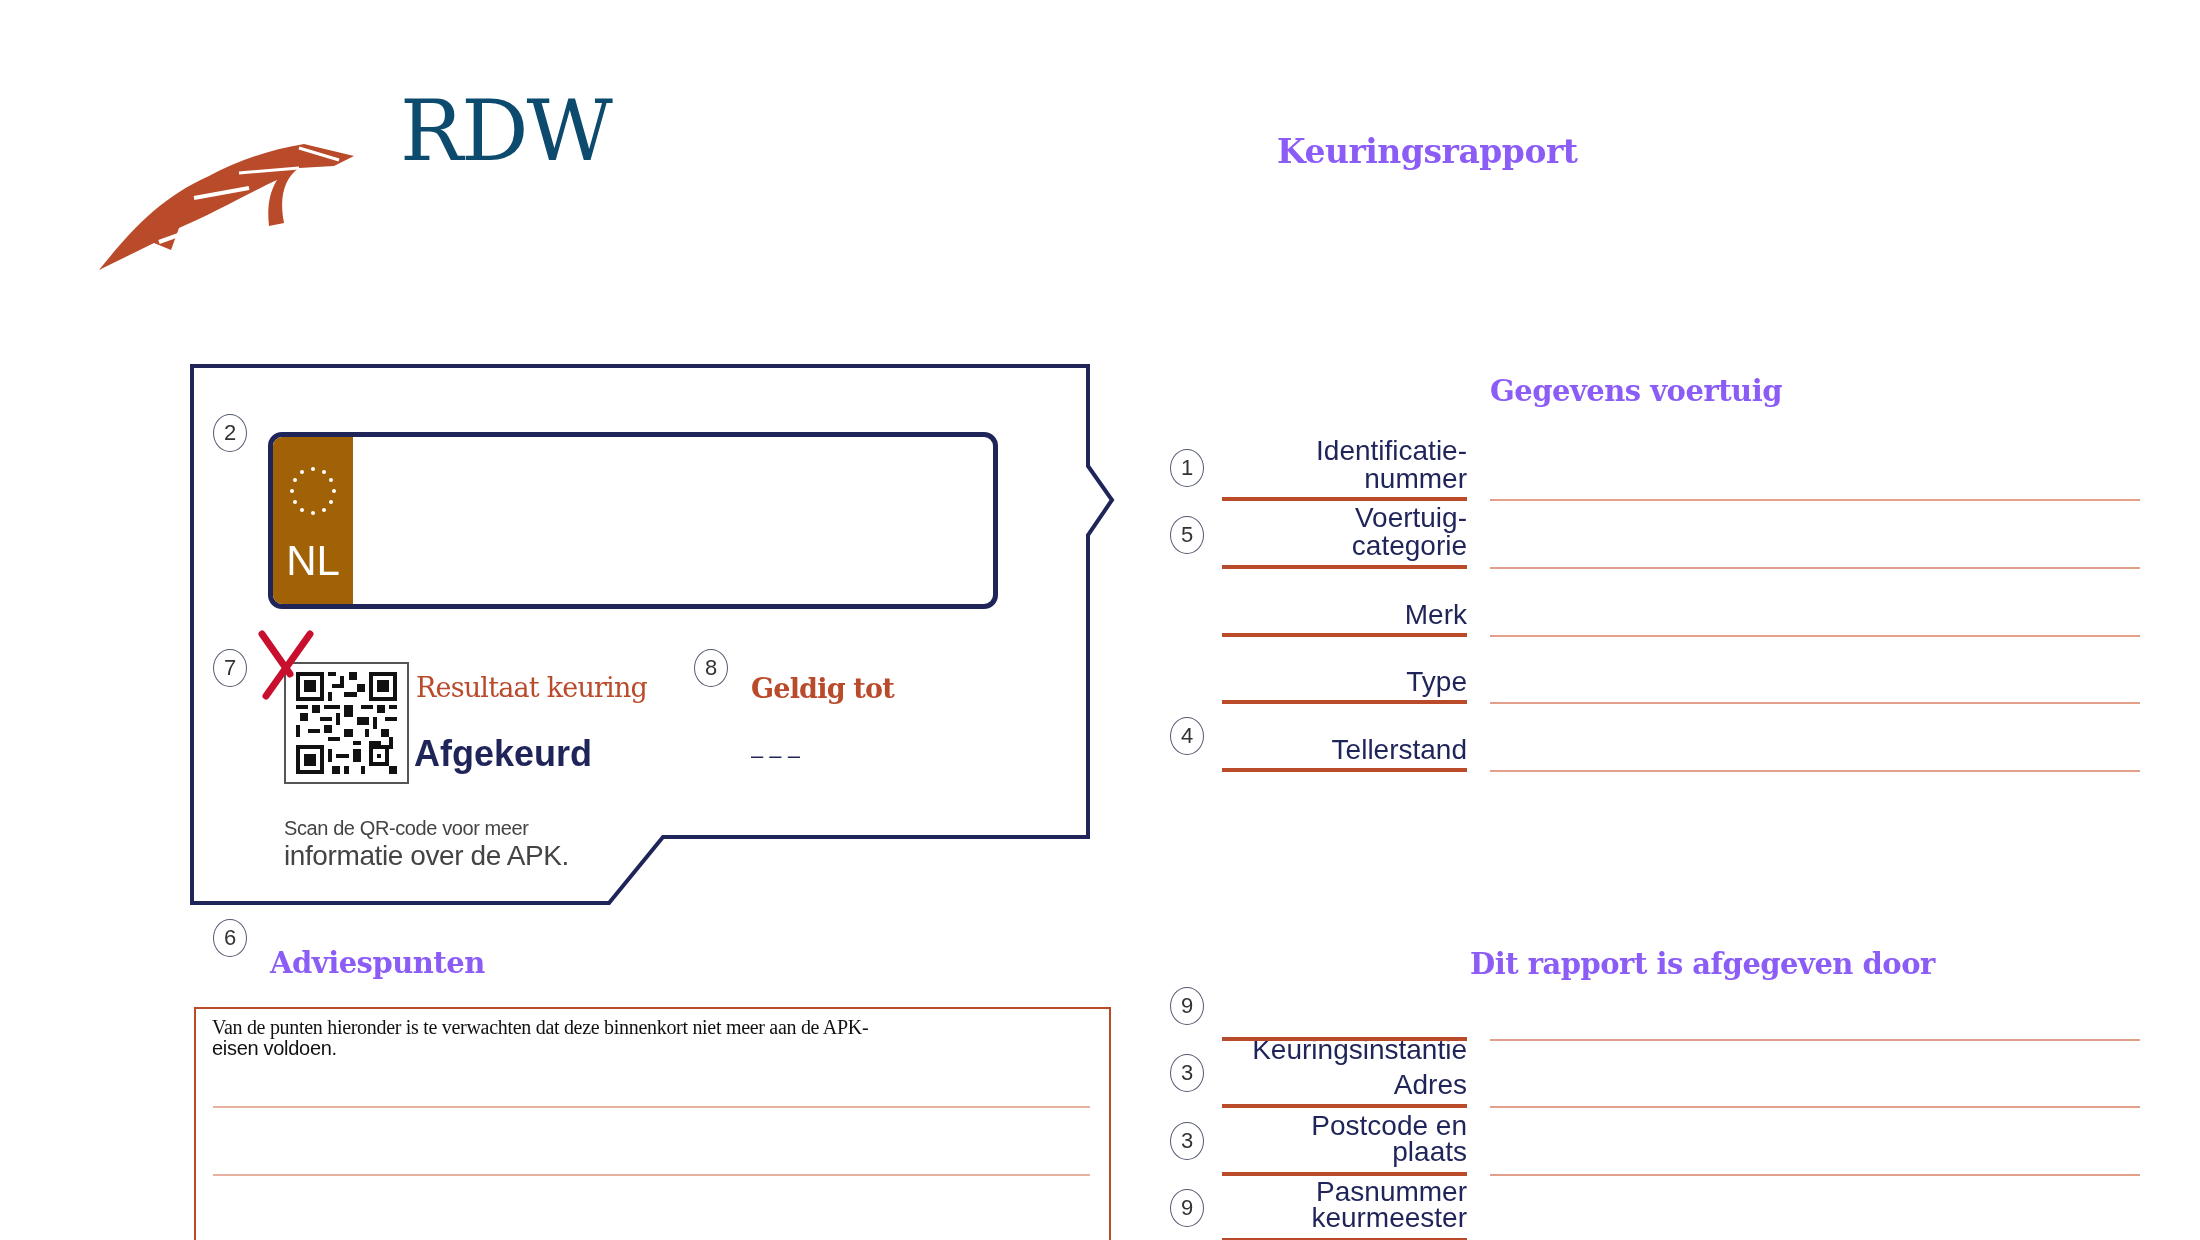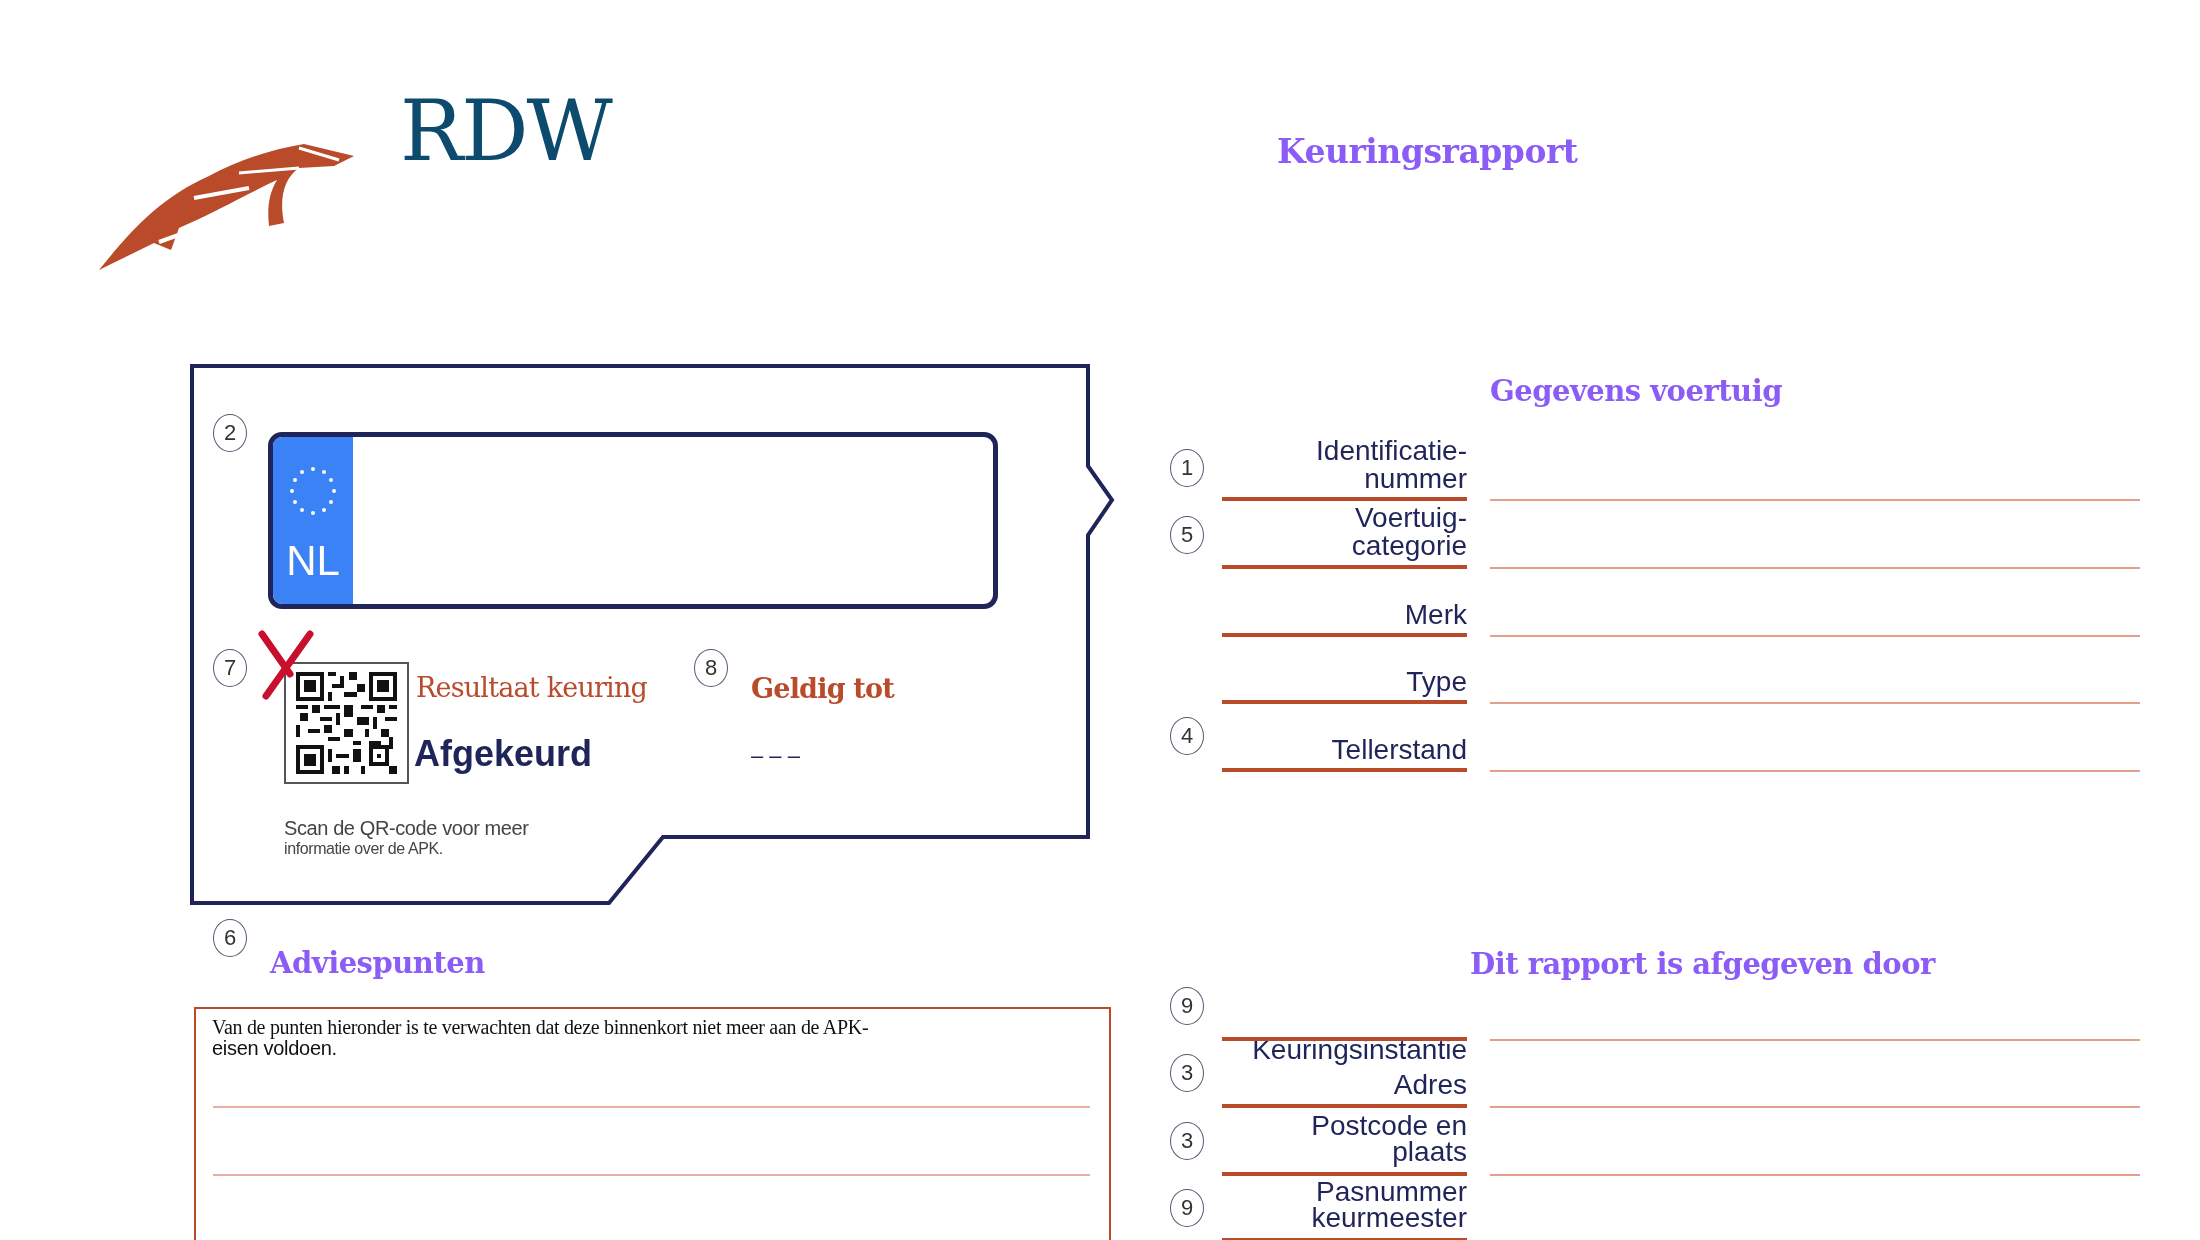--- a/index.html
+++ b/index.html
@@ -30,21 +30,21 @@
 <div class="abs section-title" style="left:1277px; top:132px; font-size:33px;">Keuringsrapport</div>
 
 <svg class="abs" style="left:0; top:0;" width="1140" height="920">
   <path d="M192,366 L1088,366 L1088,466 L1112,500 L1088,535 L1088,837 L663,837 L609,903 L192,903 Z" fill="none" stroke="#1f2459" stroke-width="4"></path>
 </svg>
 
 <div class="circle" style="left:213px; top:414px;">
     <span>2</span>
   </div>
 <div class="abs" style="left:268px; top:432px; width:730px; height:177px; border:5px solid #1f2459; border-radius:14px; box-sizing:border-box; overflow:hidden;">
-  <div style="position:absolute; left:0; top:0; bottom:0; width:80px; background:#3b82f6;">
+  <div style="position:absolute; left:0; top:0; bottom:0; width:80px; background:#a16207;">
     <svg width="80" height="80" viewBox="0 0 80 80" style="position:absolute; left:0; top:18px;">
       <g fill="#ffffff">
         <circle cx="40" cy="14" r="2"></circle>
           <circle cx="51" cy="17" r="2"></circle>
           <circle cx="58" cy="25" r="2"></circle>
           <circle cx="61" cy="36" r="2"></circle>
         <circle cx="58" cy="47" r="2"></circle>
           <circle cx="51" cy="55" r="2"></circle>
           <circle cx="40" cy="58" r="2"></circle>
           <circle cx="29" cy="55" r="2"></circle>
@@ -125,21 +125,21 @@
 <div class="abs" style="left:416px; top:672px; font-family:'DejaVu Serif', serif; font-weight:normal; font-size:27px; color:#b94a2a; letter-spacing:-0.8px;">Resultaat keuring</div>
 <div class="abs" style="left:414px; top:733px; font-family:'Liberation Sans', sans-serif; font-weight:bold; font-size:36px; color:#1f2459;">Afgekeurd</div>
 
 <div class="circle" style="left:694px; top:649px;">
     <span>8</span>
   </div>
 <div class="abs" style="left:751px; top:673px; font-family:'DejaVu Serif', serif; font-weight:bold; font-size:27px; color:#b94a2a; letter-spacing:-0.8px;">Geldig tot</div>
 <div class="abs" style="left:751px; top:743px; font-size:22px; color:#1f2459;">– – –</div>
 
 <div class="abs" style="left:284px; top:817px; font-size:20px; color:#444; letter-spacing:-0.4px;">Scan de QR-code voor meer</div>
-<div class="abs" style="left:284px; top:840px; font-size:16px; color:#444; letter-spacing:-0.4px;">informatie over de APK.</div>
+<div class="abs" style="left:284px; top:840px; font-size:28px; color:#444; letter-spacing:-0.4px;">informatie over de APK.</div>
 
 <div class="circle" style="left:213px; top:919px;">
     <span>6</span>
   </div>
 <div class="section-title" style="left:270px; top:946px;">Adviespunten</div>
 <div class="abs" style="left:194px; top:1007px; width:917px; height:260px; border:2px solid #b94a2a; box-sizing:border-box;"></div>
 <div class="abs" style="left:212px; top:1016px; font-size:20px; color:#111; letter-spacing:-0.3px;font-family:Liberation Serif, serif;">Van de punten hieronder is te verwachten dat deze binnenkort niet meer aan de APK-</div>
 <div class="abs" style="left:212px; top:1037px; font-size:20px; color:#111; letter-spacing:-0.3px;">eisen voldoen.</div>
 <div class="advice-line" style="top:1106px;"></div>
 <div class="advice-line" style="top:1174px;"></div>

